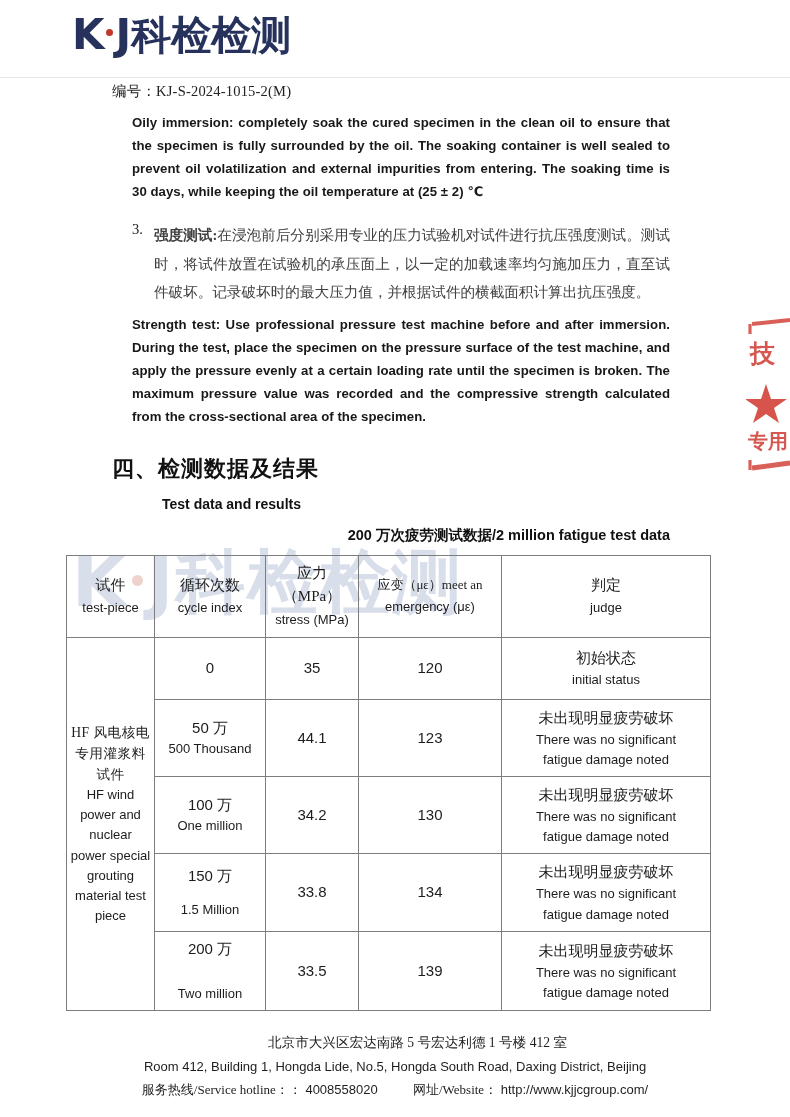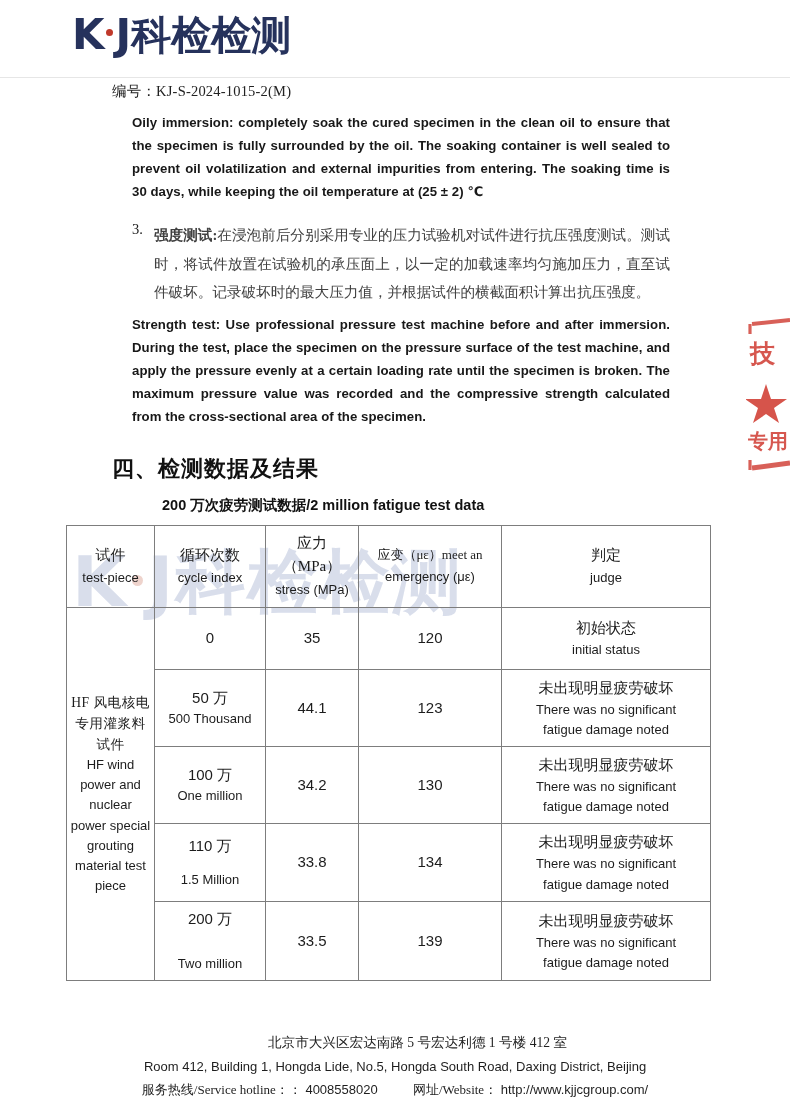--- a/index.html
+++ b/index.html
@@ -109,20 +109,21 @@
     font-size: 14px;
     font-weight: bold;
     margin: 0 0 14px 50px;
     color: #111;
   }
   .table-caption {
     font-size: 14.5px;
     font-weight: bold;
     margin: 0 0 10px 50px;
     color: #111;
+    text-align: right;
   }
 
   
   .watermark {
     position: absolute;
     left: 72px;
     top: 536px;
     width: 660px;
     font-size: 70px;
     font-weight: 800;
@@ -282,20 +283,21 @@
   <p class="para-en">Oily immersion: completely soak the cured specimen in the clean oil to ensure that the specimen is fully surrounded by the oil. The soaking container is well sealed to prevent oil volatilization and external impurities from entering. The soaking time is 30 days, while keeping the oil temperature at (25 ± 2) ℃</p>
 
   <div class="numbered-item">
     <span class="num">3.</span>
     <div class="para-cn"><b>强度测试:</b><span>在浸泡前后分别采用专业的压力试验机对试件进行抗压强度测试。测试时，将试件放置在试验机的承压面上，以一定的加载速率均匀施加压力，直至试件破坏。记录破坏时的最大压力值，并根据试件的横截面积计算出抗压强度。</span></div>
   </div>
 
   <p class="para-en">Strength test: Use professional pressure test machine before and after immersion. During the test, place the specimen on the pressure surface of the test machine, and apply the pressure evenly at a certain loading rate until the specimen is broken. The maximum pressure value was recorded and the compressive strength calculated from the cross-sectional area of the specimen.</p>
 
   <div class="section-title">四、检测数据及结果</div>
+  <div class="section-subtitle">Test data and results</div>
   <div class="table-caption">200 万次疲劳测试数据/2 million fatigue test data</div>
 
   <div class="data-table-wrap">
     <table class="data-table">
       <colgroup>
         <col class="col-1">
           <col class="col-2">
           <col class="col-3">
           <col class="col-4">
           <col class="col-5">
@@ -375,21 +377,21 @@
           </td>
           <td>
             <span class="cell-cn">未出现明显疲劳破坏</span>
             <span class="cell-en">There was no significant</span>
             <span class="cell-en">fatigue damage noted</span>
           </td>
         </tr>
 
         <tr class="row-h4">
           <td>
-            <span class="cell-num">110 万</span>
+            <span class="cell-num">150 万</span>
             <span class="cell-en" style="margin-top:12px">1.5 Million</span>
           </td>
           <td>
             <span class="cell-num">33.8</span>
           </td>
           <td>
             <span class="cell-num">134</span>
           </td>
           <td>
             <span class="cell-cn">未出现明显疲劳破坏</span>

